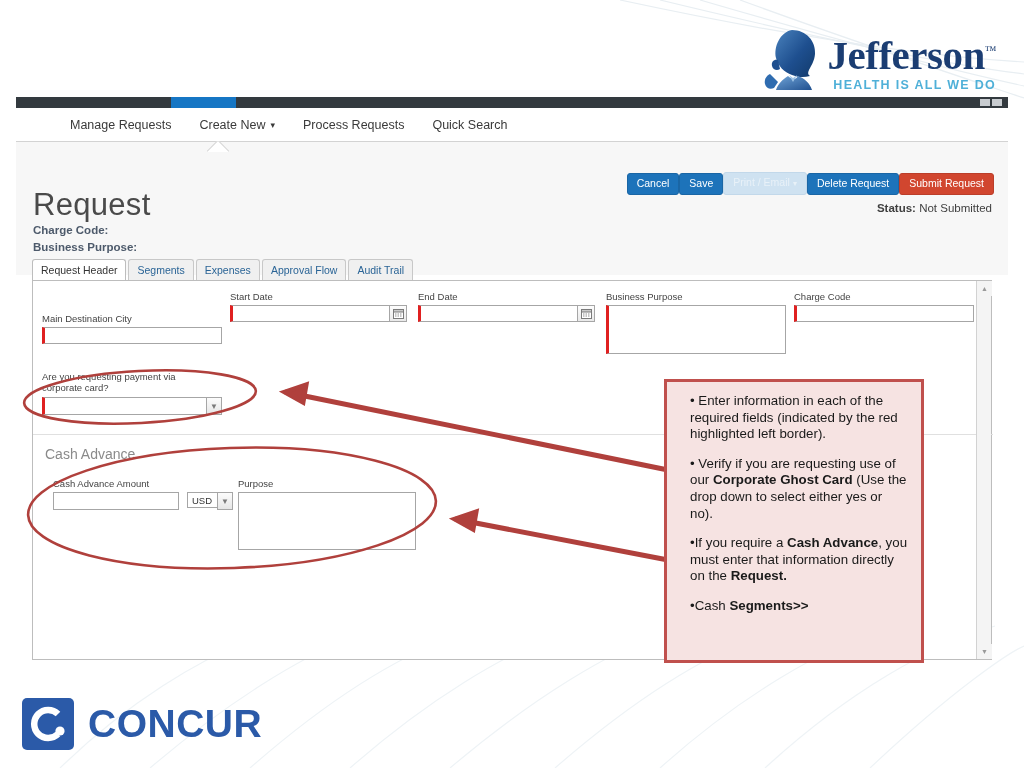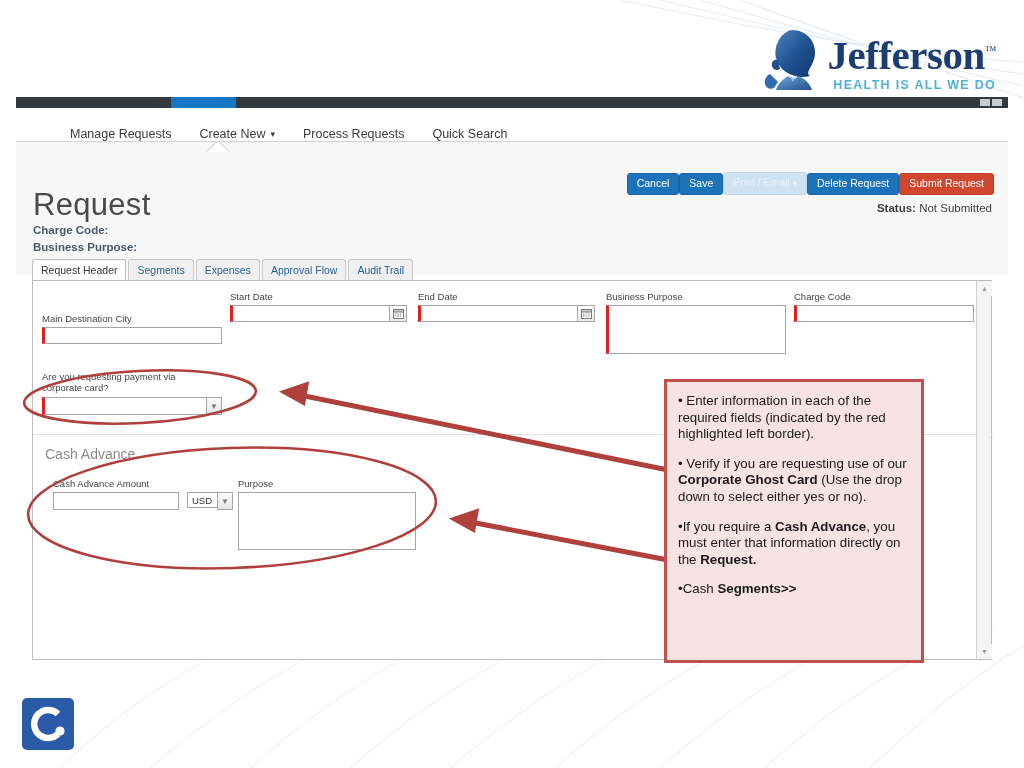--- a/index.html
+++ b/index.html
@@ -107,21 +107,21 @@
   
   .navbar {
     position: absolute;
     left: 0;
     top: 11px;
     width: 992px;
     height: 34px;
     background: #ffffff;
     border-bottom: 1px solid #d3d3d3;
     display: flex;
-    align-items: flex-end;
+    align-items: center;
     padding-left: 54px;
     box-sizing: border-box;
   }
   .nav-item {
     font-size: 12.5px;
     color: #3a3a3a;
     margin-right: 28px;
     white-space: nowrap;
     cursor: pointer;
   }
@@ -373,21 +373,21 @@
   
   .callout {
     position: absolute;
     left: 664px;
     top: 379px;
     width: 260px;
     height: 284px;
     background: #f6e3e2;
     border: 3px solid #c0504d;
     box-sizing: border-box;
-    padding: 11px 13px 0 11px;
+    padding: 11px 13px 0 23px;
     z-index: 6;
   }
   .callout p {
     margin: 0 0 13px 0;
     font-size: 13.3px;
     line-height: 16.6px;
     color: #1a1a1a;
   }
   .callout b { font-weight: bold; }
   .anno-svg {
@@ -617,15 +617,16 @@
     <p><span>•Cash </span><b>Segments&gt;&gt;</b></p>
   </div>
 
   <div class="concur">
     <div class="concur-mark">
       <svg width="52" height="52" viewBox="0 0 52 52">
         <path d="M 36 16 A 14 14 0 1 0 36 36" fill="none" stroke="#ffffff" stroke-width="6.5" stroke-linecap="butt"></path>
         <circle cx="38" cy="33" r="4.6" fill="#ffffff"></circle>
       </svg>
     </div>
+    <div class="concur-word">CONCUR</div>
   </div>
 
 </div>
 
 </body></html>

